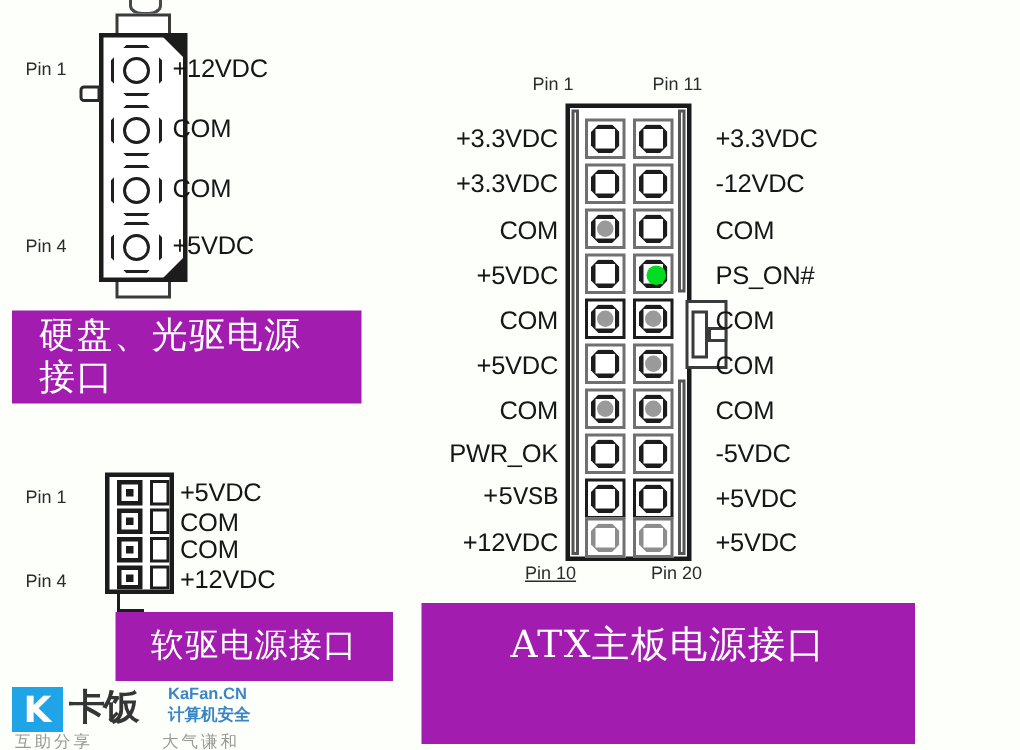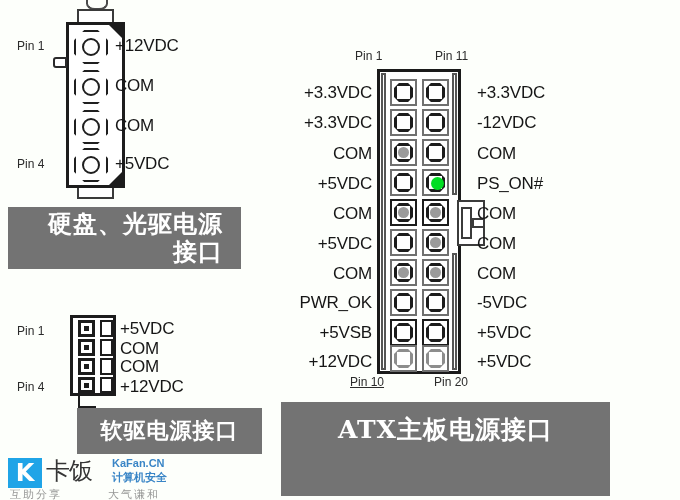--- a/index.html
+++ b/index.html
@@ -26,28 +26,28 @@
     line-height: 1;
   }
   .pinlbl { font-size: 12px; color: #2b2b2b; }
   .siglbl { font-size: 17px; color: #161616; letter-spacing: -0.2px; }
   .siglbl.r { text-align: left; }
   .siglbl.l { text-align: right; }
 
   
   .caption {
     position: absolute;
-    background: #737373;
+    background: #a21caf;
     color: #ffffff;
     display: flex;
     align-items: center;
     justify-content: center;
-    text-align: right;
+    text-align: left;
     font-family: "DejaVu Serif", serif;
-    font-weight: bold;
+    font-weight: normal;
     letter-spacing: 1px;
     line-height: 1.15;
     box-sizing: border-box;
   }
 
   
   .molex-body {
     position: absolute;
     background: #ffffff;
     border: 3px solid #1c1c1c;
@@ -197,21 +197,21 @@
     color: #ffffff;
     font-family: "DejaVu Sans", sans-serif;
     font-weight: bold;
     font-size: 24px;
     line-height: 1;
   }
   .wm-cn {
     position: absolute;
     left: 46px; top: 4px;
     font-family: "DejaVu Serif", serif;
-    font-weight: normal;
+    font-weight: bold;
     font-size: 24px;
     color: #2b2b2b;
     line-height: 1.1;
     letter-spacing: -1px;
   }
   .wm-en {
     position: absolute;
     left: 112px; top: 3px;
     font-family: "Liberation Sans", sans-serif;
     font-weight: bold;
@@ -401,21 +401,21 @@
     <span class="lbl pinlbl" style="left:434px; top:376px;">Pin 20</span>
 
     <span class="lbl siglbl l" style="left:212px; top:84px; width:160px;">+3.3VDC</span>
     <span class="lbl siglbl l" style="left:212px; top:114px; width:160px;">+3.3VDC</span>
     <span class="lbl siglbl l" style="left:212px; top:145px; width:160px;">COM</span>
     <span class="lbl siglbl l" style="left:212px; top:175px; width:160px;">+5VDC</span>
     <span class="lbl siglbl l" style="left:212px; top:205px; width:160px;">COM</span>
     <span class="lbl siglbl l" style="left:212px; top:235px; width:160px;">+5VDC</span>
     <span class="lbl siglbl l" style="left:212px; top:265px; width:160px;">COM</span>
     <span class="lbl siglbl l" style="left:212px; top:294px; width:160px;">PWR_OK</span>
-    <span class="lbl siglbl l" style="left:212px; top:324px; width:160px;">+5VSB</span>
+    <span class="lbl siglbl l" style="left:212px; top:324px; width:160px;font-family:Liberation Mono, monospace;">+5VSB</span>
     <span class="lbl siglbl l" style="left:212px; top:353px; width:160px;">+12VDC</span>
 
     <span class="lbl siglbl r" style="left:477px; top:84px;">+3.3VDC</span>
     <span class="lbl siglbl r" style="left:477px; top:114px;">-12VDC</span>
     <span class="lbl siglbl r" style="left:477px; top:145px;">COM</span>
     <span class="lbl siglbl r" style="left:477px; top:175px;text-align:right;">PS_ON#</span>
     <span class="lbl siglbl r" style="left:477px; top:205px;">COM</span>
     <span class="lbl siglbl r" style="left:477px; top:235px;">COM</span>
     <span class="lbl siglbl r" style="left:477px; top:265px;">COM</span>
     <span class="lbl siglbl r" style="left:477px; top:294px;">-5VDC</span>

